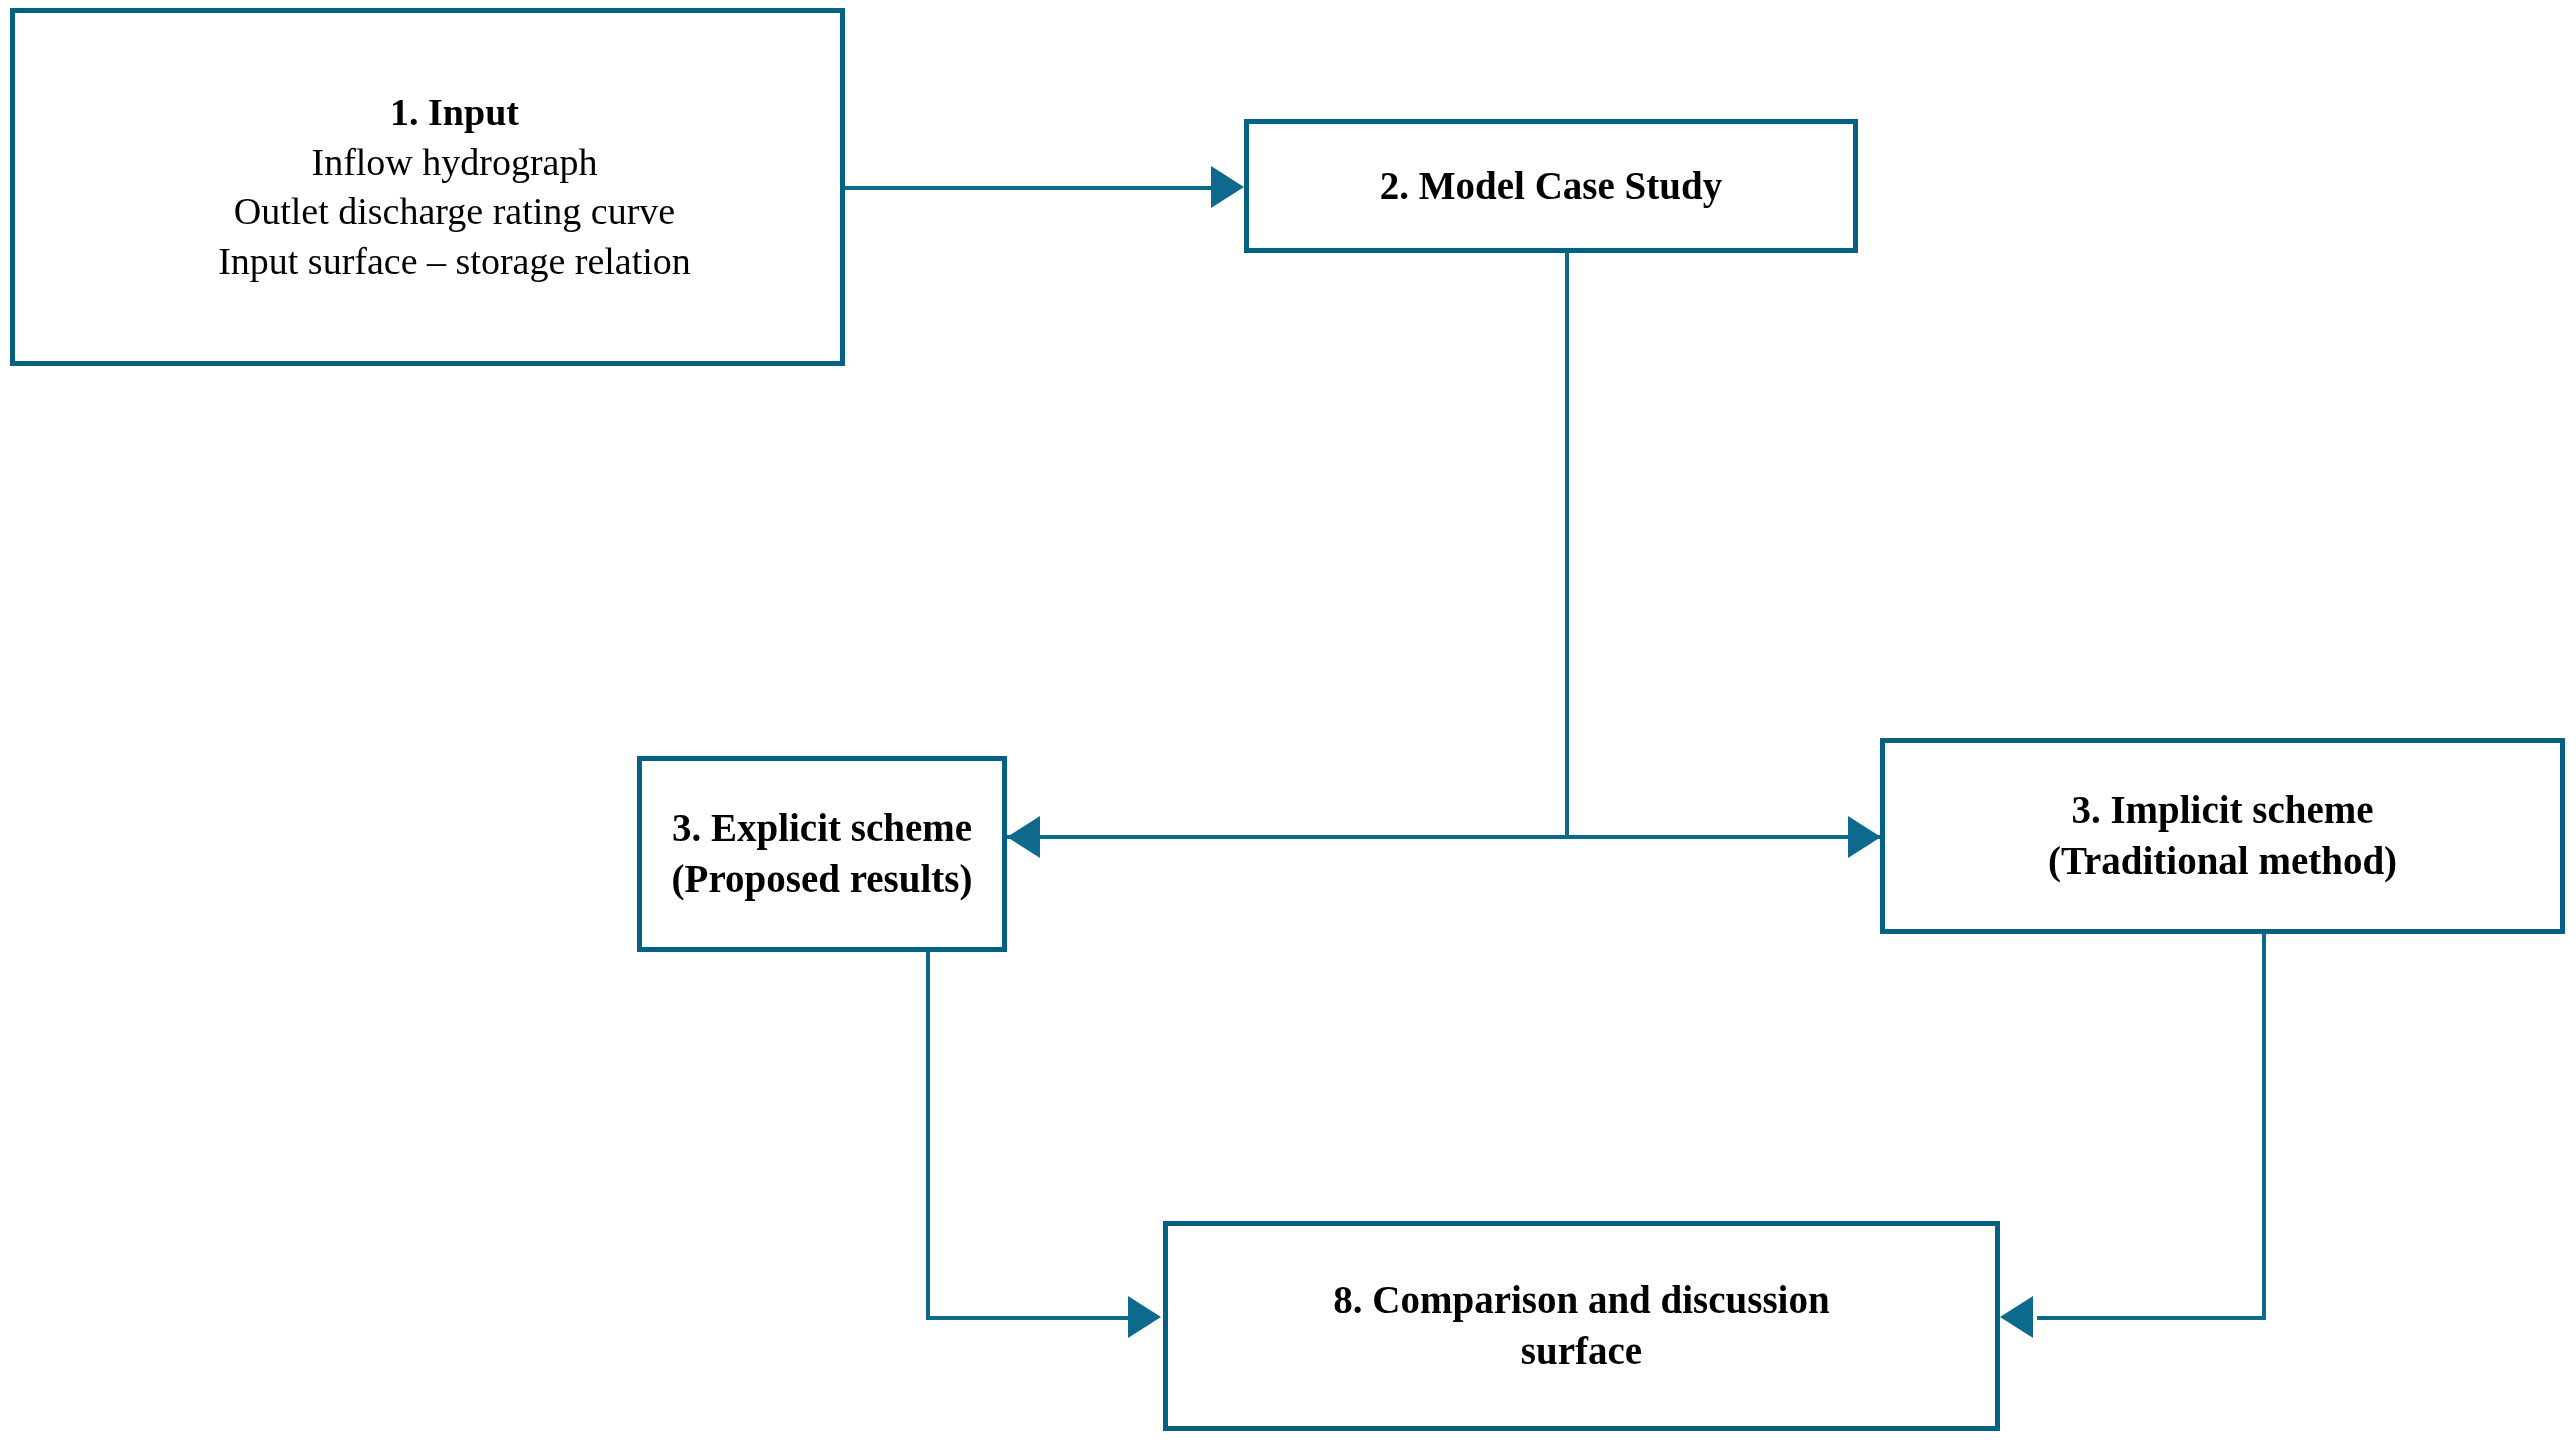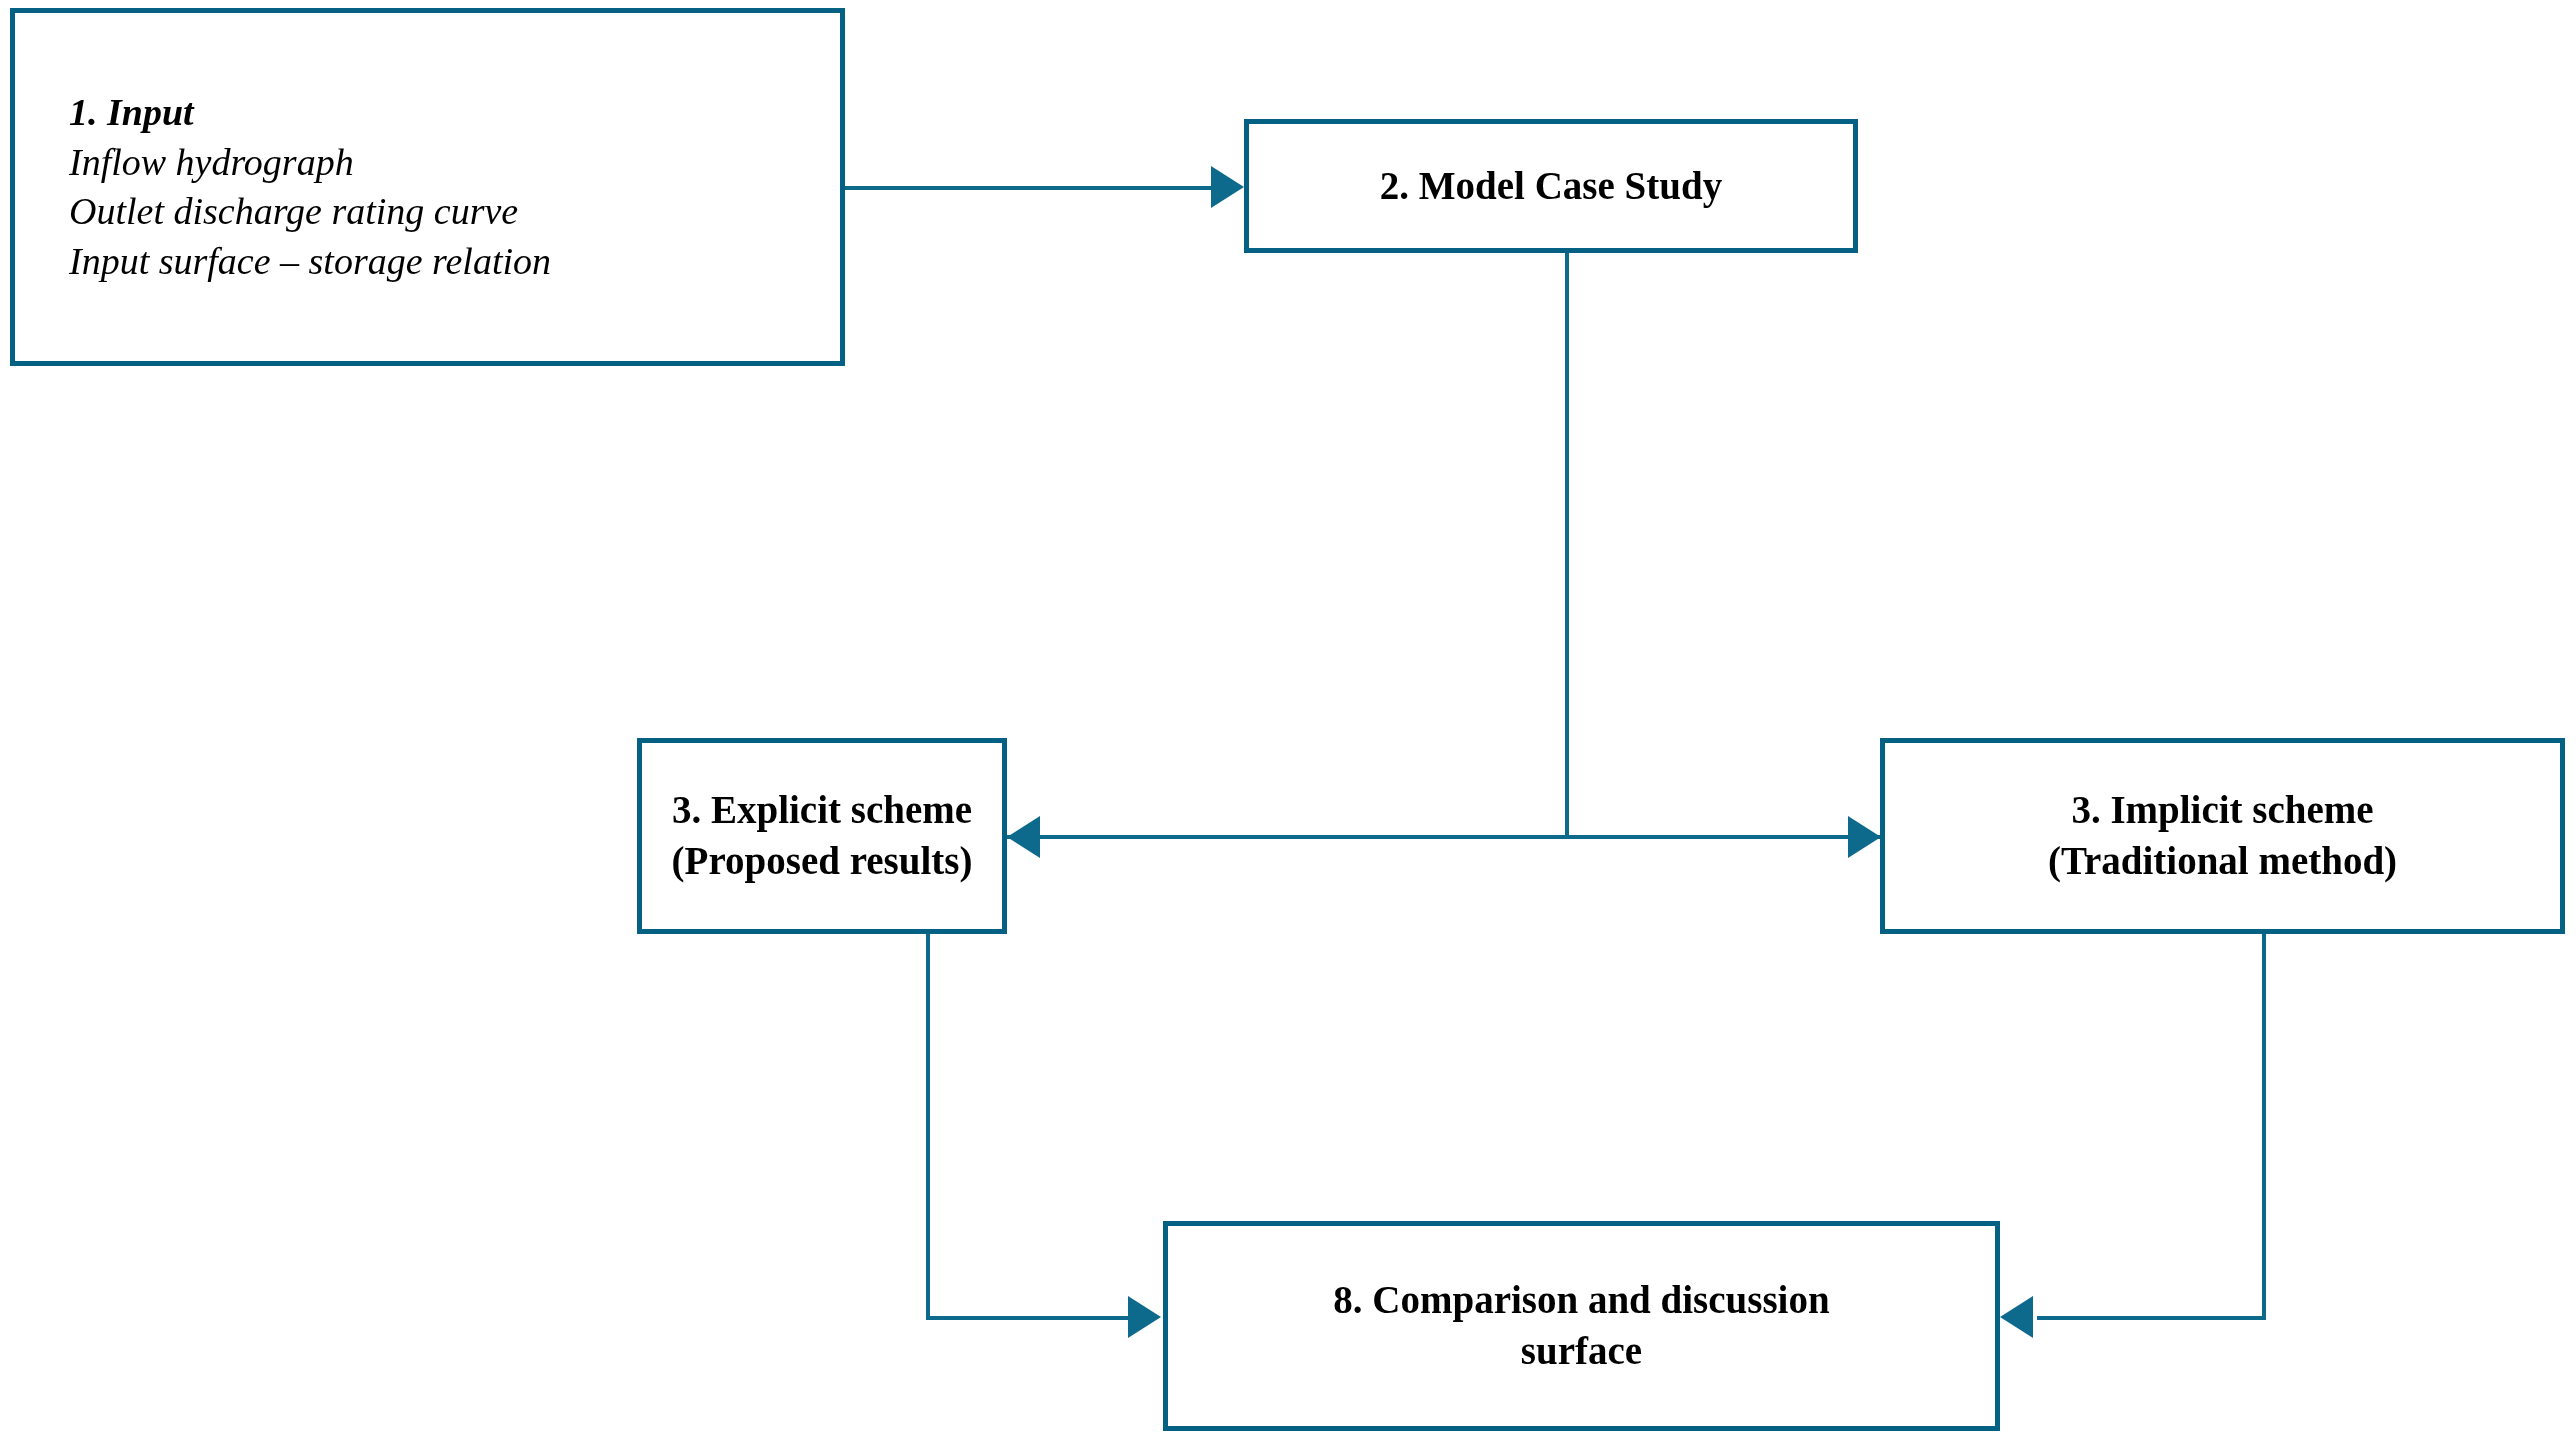--- a/index.html
+++ b/index.html
@@ -20,39 +20,39 @@
     box-sizing: border-box;
     border: 5.8px solid #046183;
     background: #ffffff;
     color: #000000;
     display: flex;
     flex-direction: column;
     justify-content: center;
     z-index: 3;
   }
   .node.centered { align-items: center; text-align: left; }
-  .node.lefty    { align-items: flex-start; text-align: left; font-style: italic; }
+  .node.lefty    { align-items: center; text-align: left; }
 
   .line-title {
     font-weight: bold;
     font-size: 38px;
     line-height: 1.30;
     white-space: nowrap;
   }
   .line-body {
     font-weight: normal;
     font-size: 38px;
     line-height: 1.30;
     white-space: nowrap;
   }
 
   
   #node-input        { left: 10px;   top: 8.2px;   width: 835px; height: 358px;  padding: 0 0 0 54px; }
   #node-model        { left: 1244px; top: 119px;  width: 614px;  height: 134px; }
-  #node-explicit     { left: 637px;  top: 738px;  width: 370px;  height: 196px; }
+  #node-explicit     { left: 637px;  top: 756px;  width: 370px;  height: 196px; }
   #node-implicit     { left: 1880px; top: 738px;  width: 685px;  height: 196px; }
   #node-comparison   { left: 1163px; top: 1221px; width: 837px; height: 210px; }
 
   #node-model .line-title      { font-size: 39px; }
   #node-explicit .line-title   { font-size: 39px; }
   #node-implicit .line-title   { font-size: 39px; }
   #node-comparison .line-title { font-size: 39px; }
 
   
   .conn-h {

